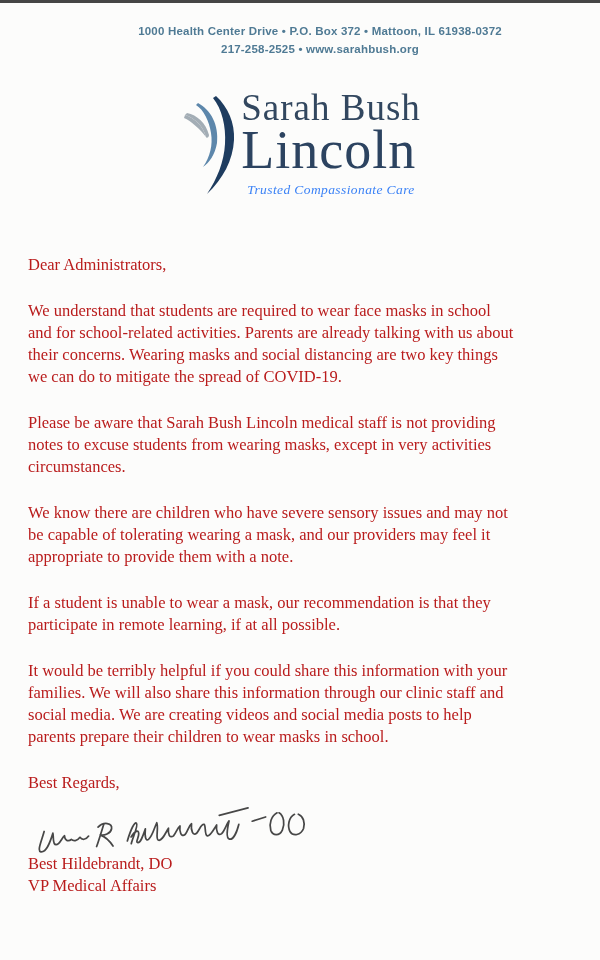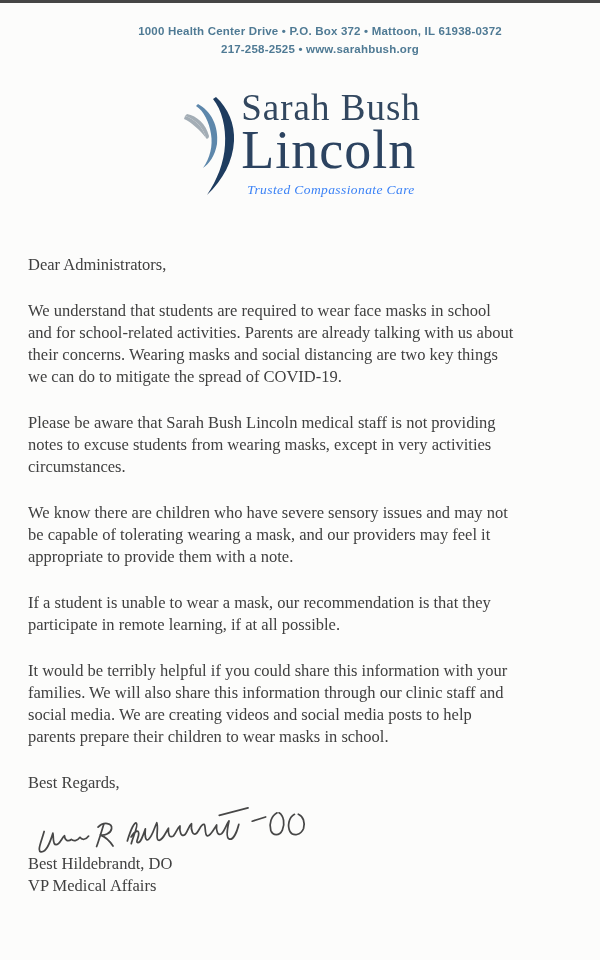--- a/index.html
+++ b/index.html
@@ -28,21 +28,21 @@
     padding-left:40px;
   }
   
   .logo-wrap{
     margin-top:32px;
     display:flex;
     justify-content:center;
   }
   .logo-row{
     display:flex;
-    align-items:flex-end;
+    align-items:center;
   }
   .logo-mark{
     width:58px;height:102px;
     margin-right:4px;
     margin-top:4px;
   }
   .logo-text{
     display:flex;flex-direction:column;
   }
   .logo-name1{
@@ -64,21 +64,21 @@
     color:#3b82f6;
     letter-spacing:.4px;
     font-style:italic;
   }
   
   .letter{
     padding:0 16px 0 28px;
     margin-top:56px;
     font-size:16.5px;
     line-height:22px;
-    color:#404040;
+    color:#b91c1c;
   }
   .para{
     white-space:pre-line;
     margin:0 0 24px 0;
   }
   .salutation{margin-bottom:24px;}
   .closing{margin-bottom:5px;}
   .signature{
     width:300px;height:54px;
     display:block;

